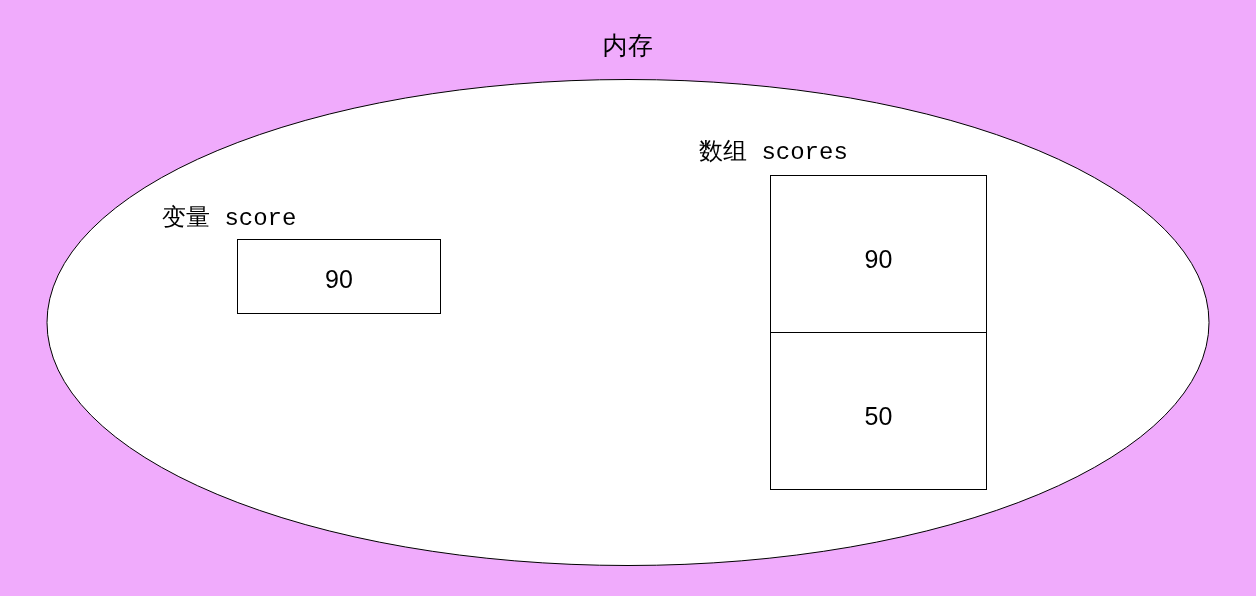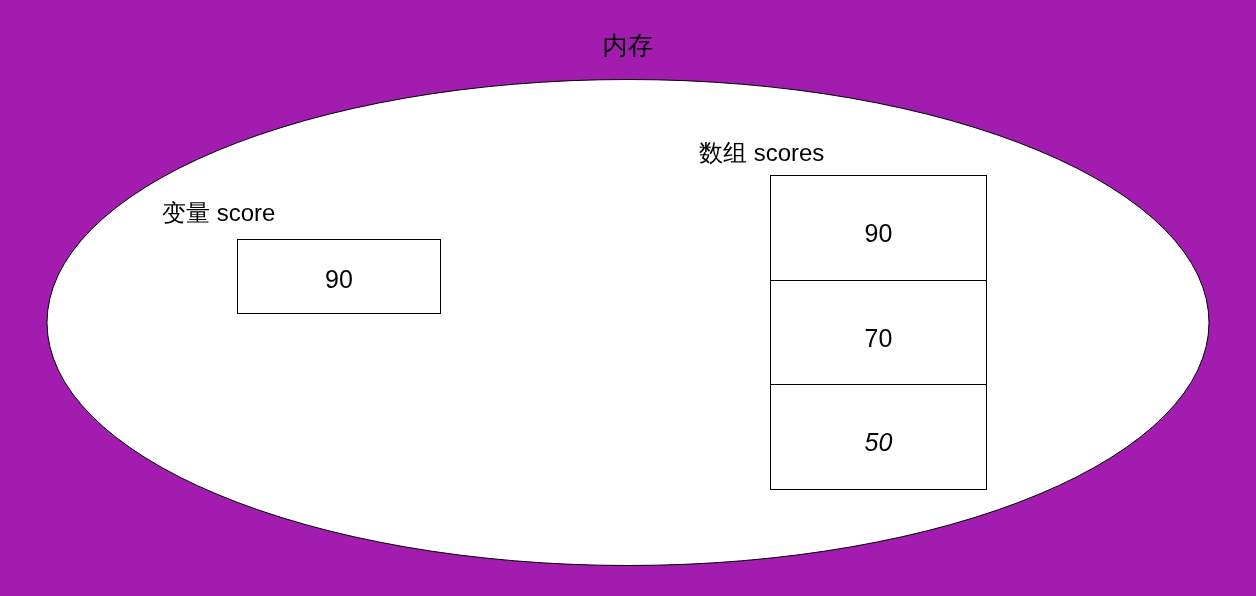--- a/index.html
+++ b/index.html
@@ -8,21 +8,21 @@
     background: #ffffff;
   }
   body {
     font-family: "Liberation Sans", "DejaVu Sans", sans-serif;
     color: #000000;
   }
   #canvas {
     position: relative;
     width: 1256px;
     height: 596px;
-    background: #a21caf;
+    background: #f0abfc;
     overflow: hidden;
   }
 
   
   .diagram-title {
     position: absolute;
     left: 0;
     top: 28px;
     width: 1256px;
     text-align: center;
@@ -45,22 +45,23 @@
     stroke: #000000;
     stroke-width: 1;
   }
 
   
   .field-label {
     position: absolute;
     font-size: 24px;
     line-height: 30px;
     white-space: nowrap;
+    font-family: Liberation Mono, monospace;
   }
-  .label-variable { left: 162px; top: 198px; }
+  .label-variable { left: 162px; top: 204px; }
   .label-array    { left: 699px; top: 138px; }
 
   
   .variable-box {
     position: absolute;
     left: 237px;
     top: 239px;
     width: 204px;
     height: 75px;
     box-sizing: border-box;
@@ -94,21 +95,20 @@
     flex: 1 1 0;
     box-sizing: border-box;
     border-bottom: 1px solid #000000;
     display: flex;
     align-items: center;
     justify-content: center;
     position: relative;
   }
   .array-cell:last-child {
     border-bottom: none;
-    font-style: italic;
   }
   .array-cell .cell-value {
     font-size: 25px;
     line-height: 30px;
     position: relative;
     top: 5px;
   }
 </style>
 </head>
 <body>
@@ -127,20 +127,17 @@
     <span class="cell-value">90</span>
   </div>
 
   <div class="field-label label-array">数组 scores</div>
 
   <div class="array-box">
     <div class="array-cell">
       <span class="cell-value">90</span>
     </div>
     <div class="array-cell">
-      <span class="cell-value">70</span>
-    </div>
-    <div class="array-cell">
       <span class="cell-value">50</span>
     </div>
   </div>
 
 </div>
 
 </body></html>

